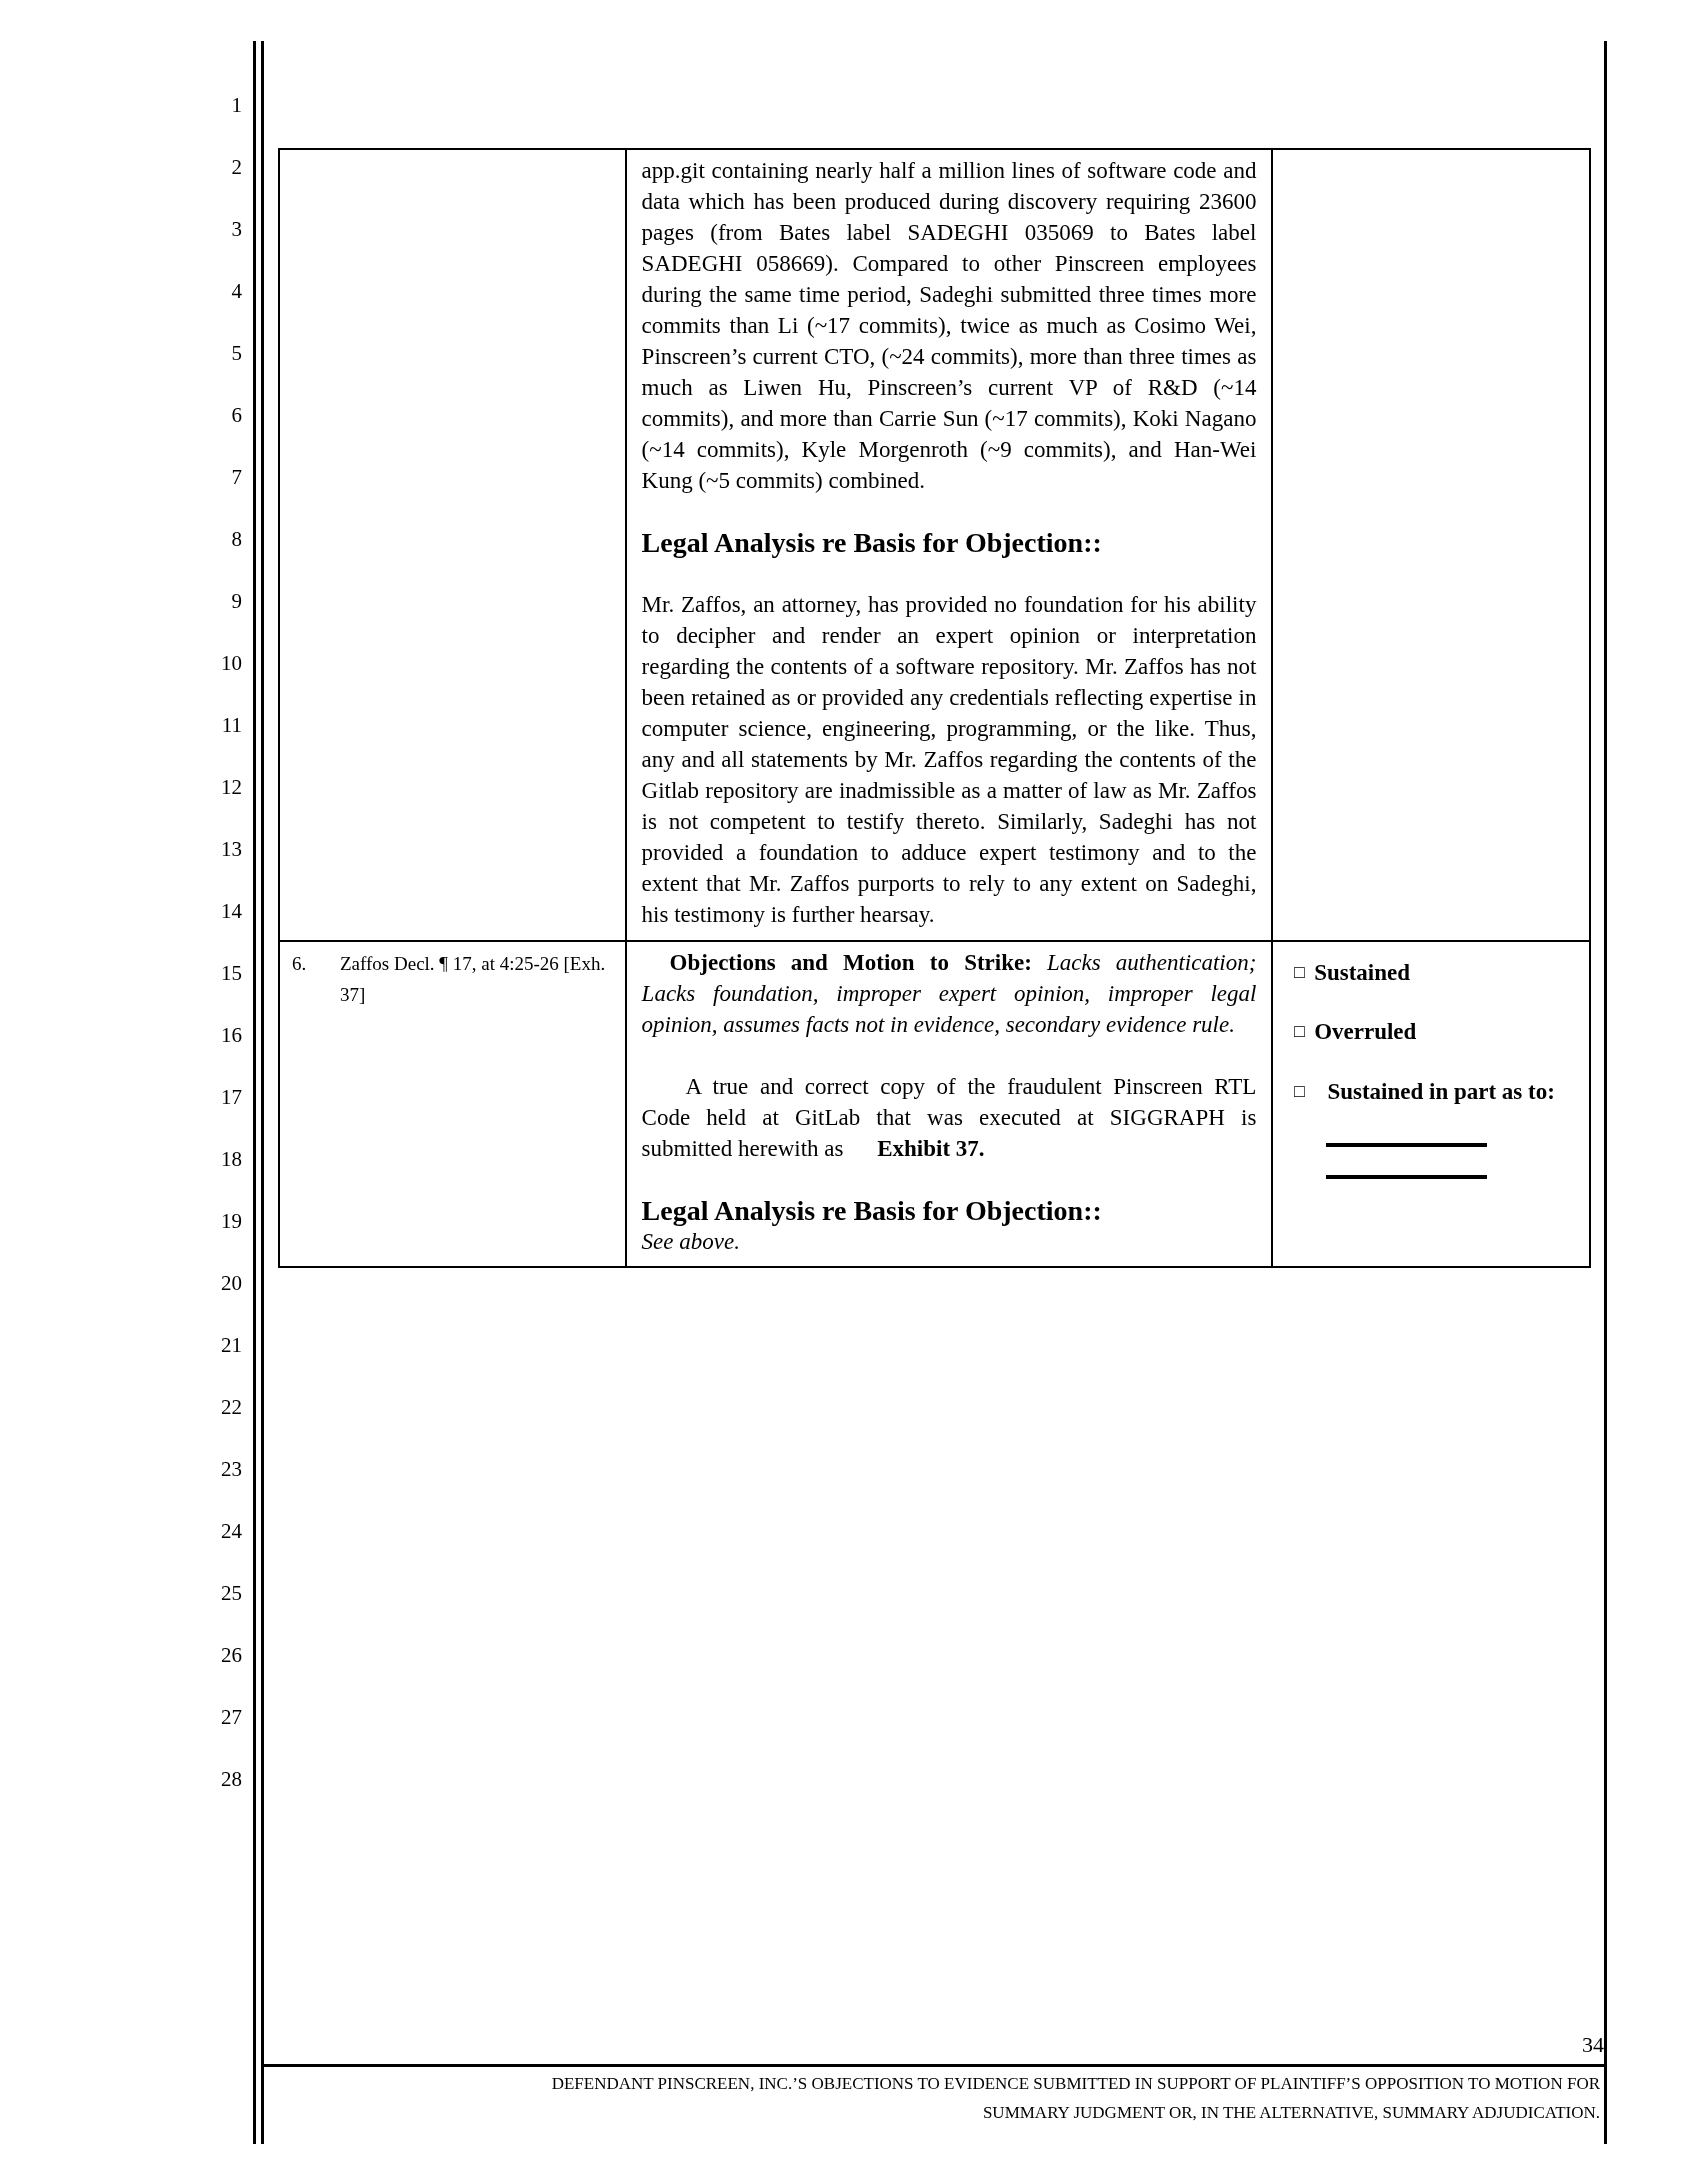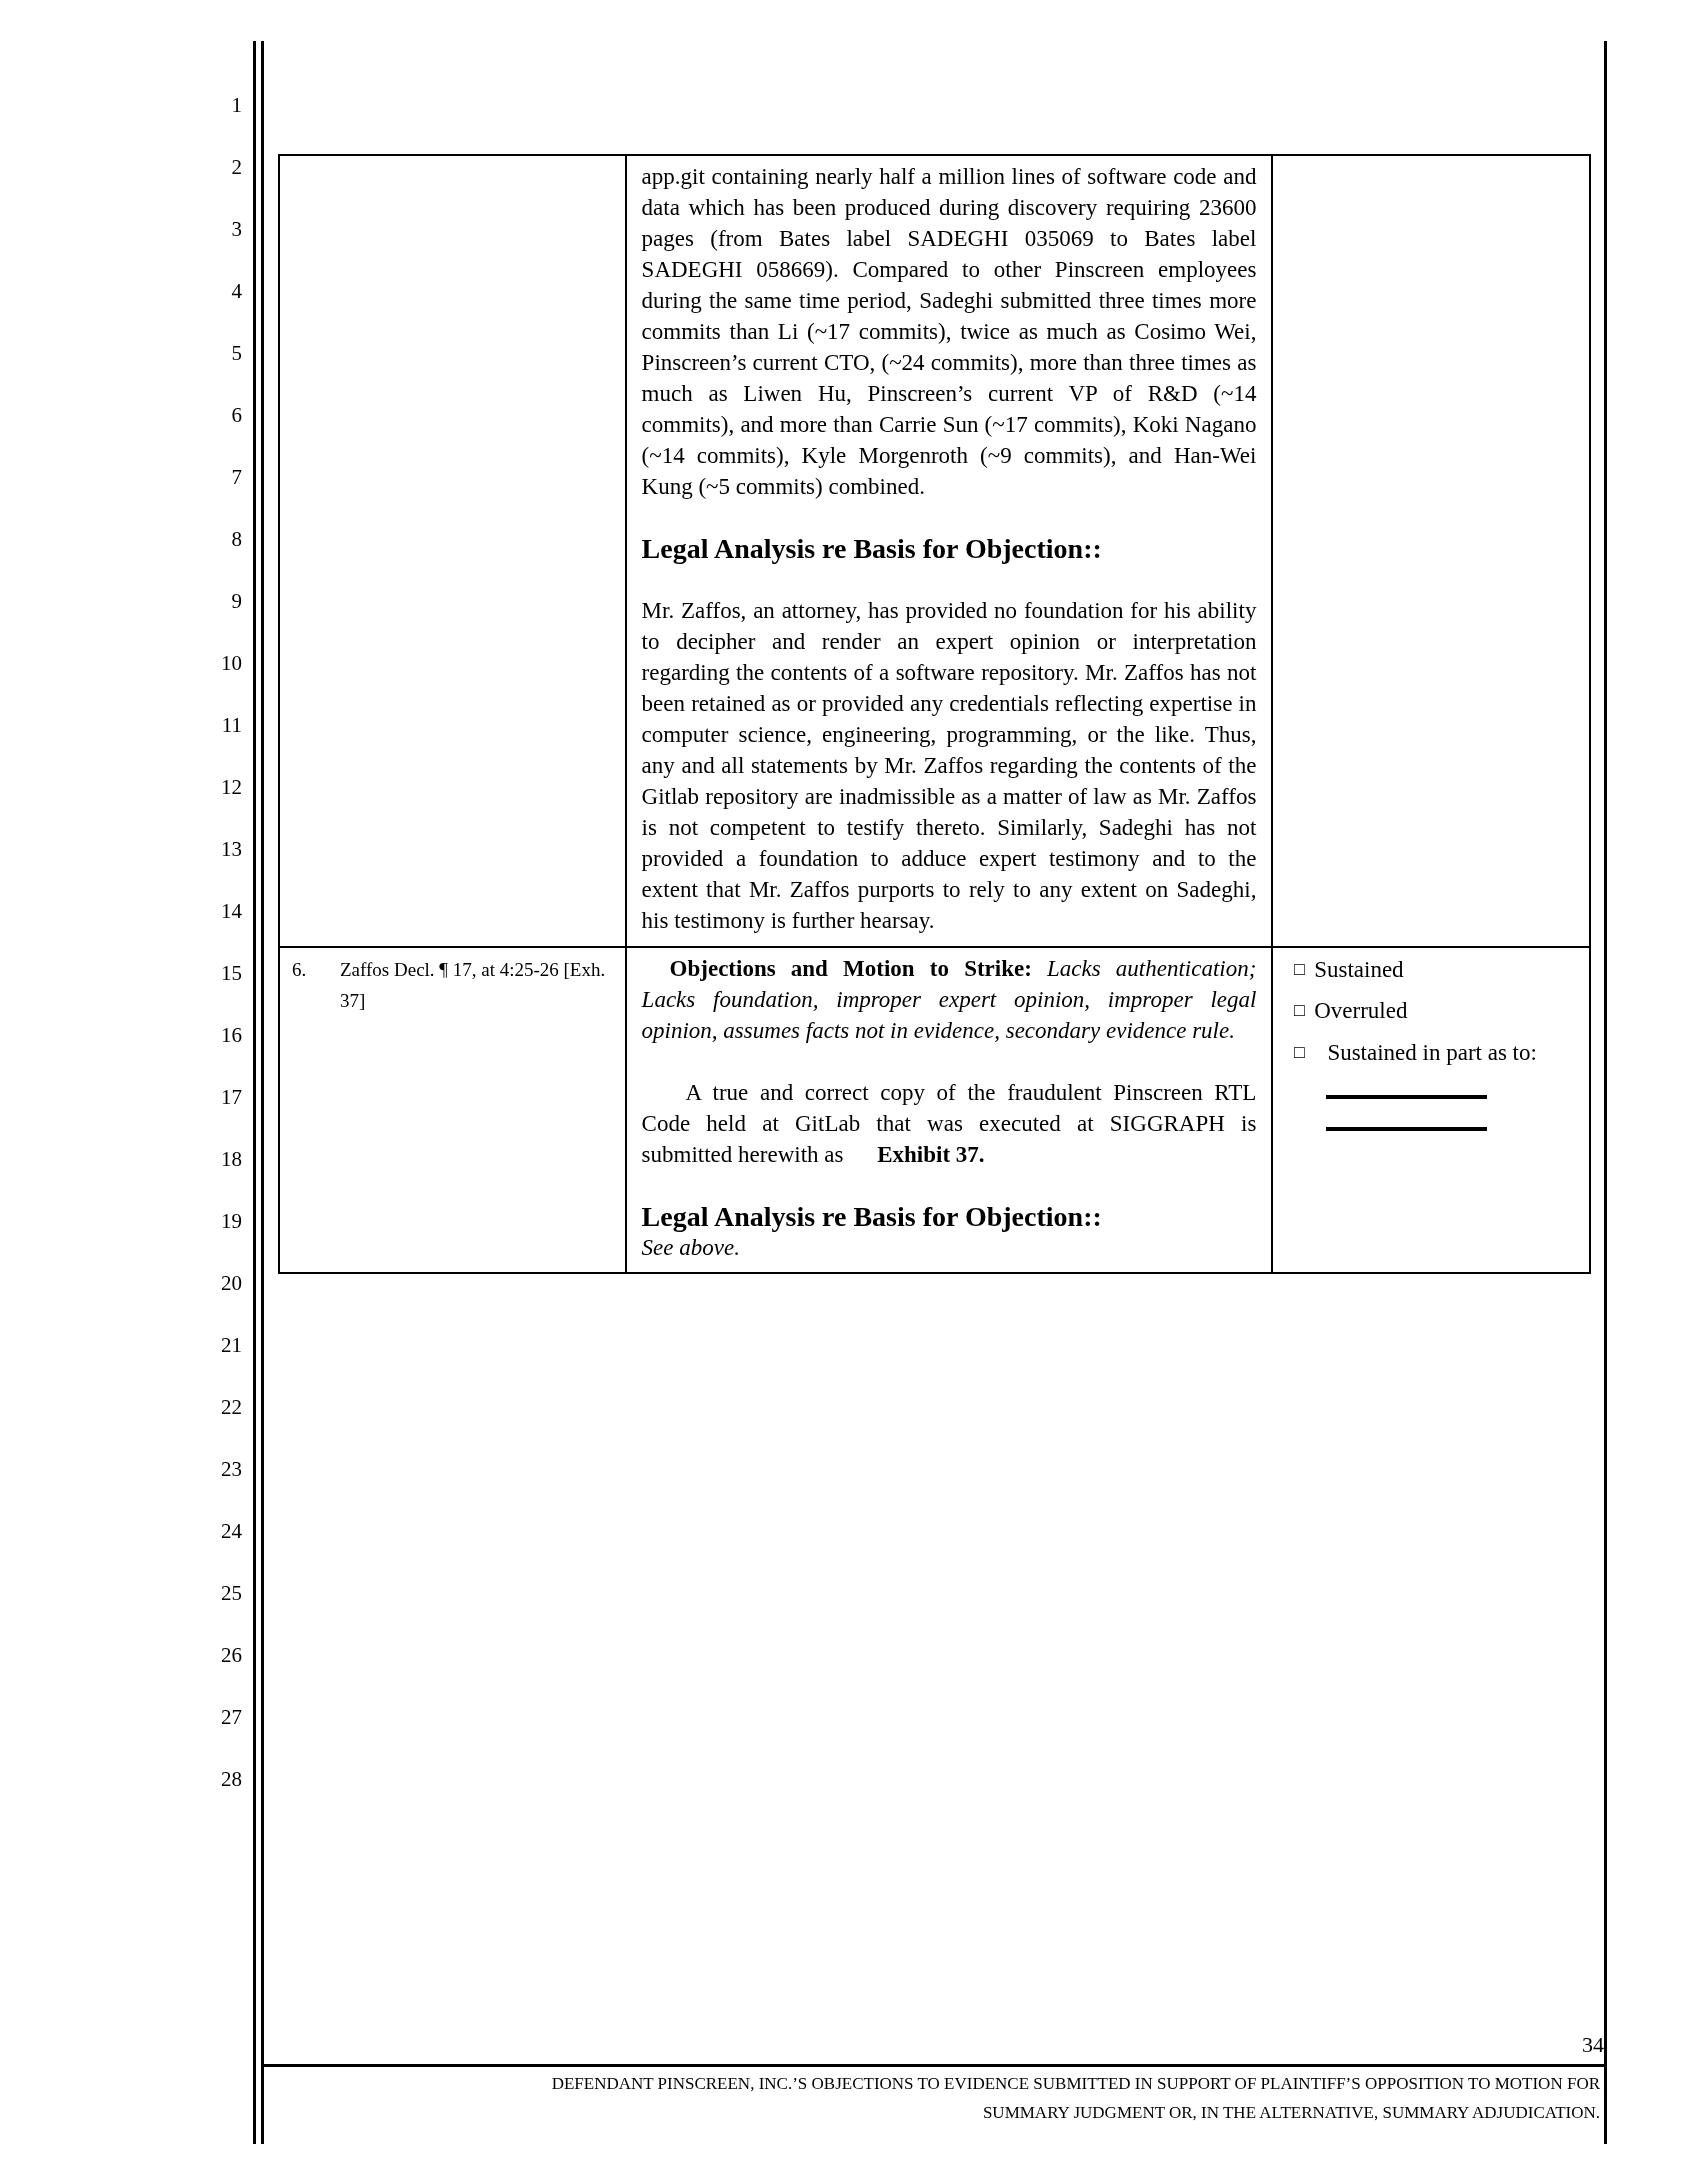--- a/index.html
+++ b/index.html
@@ -38,21 +38,21 @@
     text-align: right;
     font-size: 21px;
     line-height: 62px;
   }
   .line-numbers div { height: 62px; }
 
   
   .doc-table {
     position: absolute;
     left: 278px;
-    top: 154px;
+    top: 148px;
     width: 1311px;
     border-collapse: collapse;
     table-layout: fixed;
     border-radius: 10px;
   }
   .doc-table td {
     border: 2px solid #000000;
     vertical-align: top;
     padding: 0;
   }
@@ -92,23 +92,24 @@
     text-indent: -48px;
   }
   .ref-num { display: inline-block; width: 48px; text-indent: 0; }
 
   
   p.indent { text-indent: 44px; }
 
   
   .check-row {
     font-size: 23px;
-    line-height: 26px;
+    line-height: 45px;
     margin-bottom: 14.6px;
     text-align: justify;
+    font-weight: bold;
   }
   .check-box {
     font-size: 18px;
     vertical-align: 2px;
     margin-right: 9.3px;
   }
   .check-box-wide { margin-right: 22.5px; }
   .blank-line {
     width: 161px;
     height: 4px;

